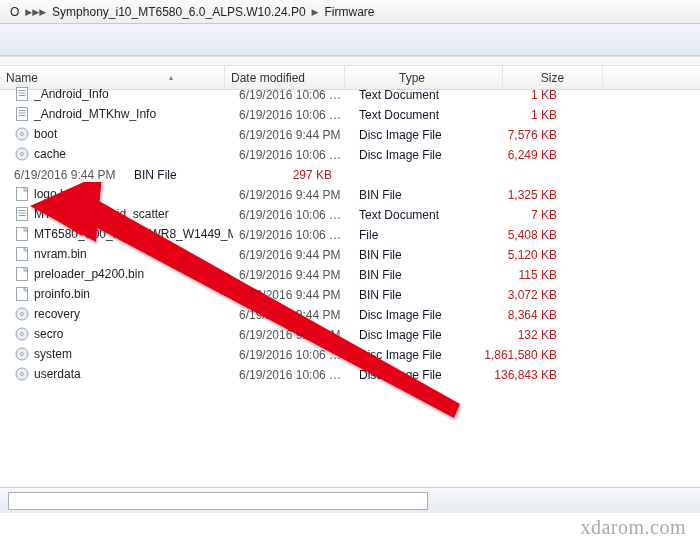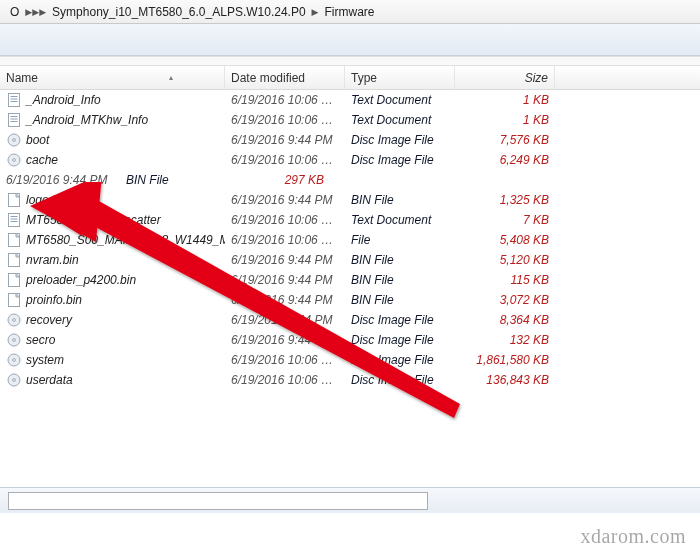--- a/index.html
+++ b/index.html
@@ -19,43 +19,43 @@
 }
 
 .headers {
   height: 24px; background: linear-gradient(#fff, #f0f0f0);
   border-bottom: 1px solid #d9d9d9; display: flex; align-items: center;
   font-size: 12px; color: #333;
 }
 .hcol { padding: 0 6px; height: 100%; display: flex; align-items: center; border-right: 1px solid #e5e5e5; gap: 36px; }
 .col-name { width: 225px; }
 .col-date { width: 120px; }
-.col-type { width: 110px; }
-.col-size { width: 100px; justify-content: flex-end; font-style: italic; }
+.col-type { width: 110px; margin-left: 48px; }
+.col-size { width: 100px; justify-content: center; }
 
 .sort-caret { margin-left: auto; font-size: 8px; color: #7a7a7a; transform: translateX(-45px); }
 
 .file-list { font-size: 12px; color: #222; }
-.file-row { height: 20px; display: flex; align-items: center; padding: 0; font-style: italic; }
+.file-row { height: 20px; display: flex; align-items: flex-end; padding: 8px; }
 
 .cell { padding: 0 6px; overflow: hidden; white-space: nowrap; text-overflow: ellipsis; }
 .cell-name { width: 225px; display: flex; align-items: center; gap: 4px; }
 .cell-date { width: 120px; color: #555; }
 .cell-type { width: 110px; color: #0f172a; }
 .cell-size { width: 100px; text-align: right; color: #b91c1c; }
 
 .file-icon { width: 16px; height: 16px; flex: 0 0 16px; }
 
 .arrow-overlay {
   position: absolute; left: 30px; top: 182px; width: 450px; height: 260px;
   pointer-events: none;
 }
 
 .watermark {
-  position: absolute; right: 14px; bottom: 5px; font-size: 20px;
+  position: absolute; right: 14px; bottom: 14px; font-size: 20px;
   color: rgba(0,0,0,0.35); font-family: Georgia, serif; letter-spacing: 0.5px;
 }
 
 .bottom-bar {
   position: absolute; left: 0; right: 0; bottom: 40px; height: 26px;
   background: linear-gradient(#f5f8fc, #e7edf4); border-top: 1px solid #c4cfdb;
   display: flex; align-items: center; padding: 0 8px;
 }
 .bottom-input {
   width: 420px; height: 18px; border: 1px solid #abadb3; font-size: 11px;

